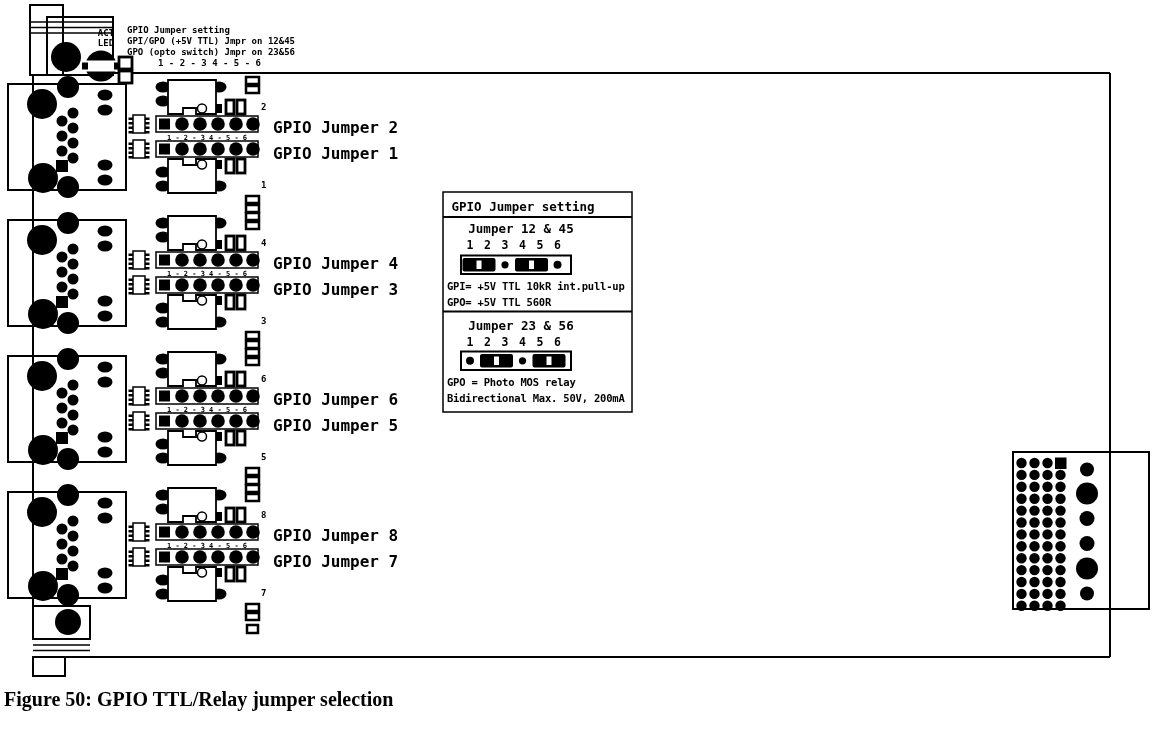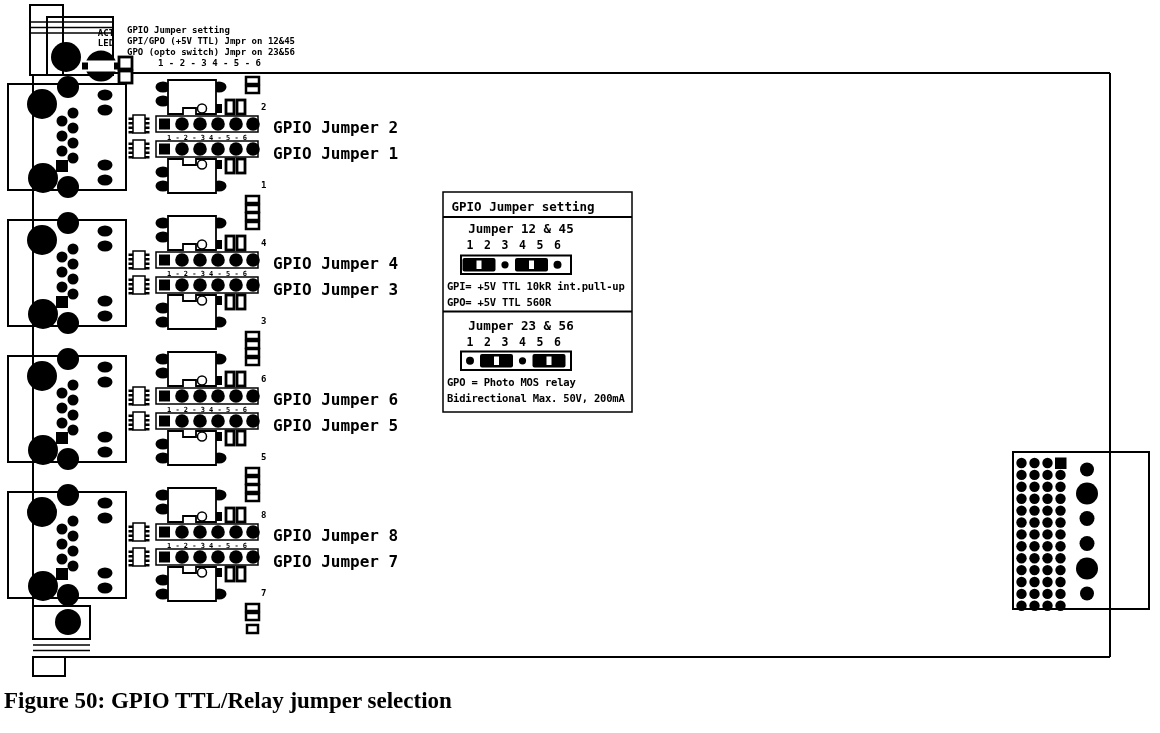--- a/index.html
+++ b/index.html
@@ -12,21 +12,21 @@
   .t12{font-size:12.5px;}
   .t11{font-size:10.5px;letter-spacing:-0.2px;}
   .t11d{font-size:11.5px;}
   .tnum{font-size:9px;}
   .mid{text-anchor:middle;}
   .ln{stroke:#000;stroke-width:2;fill:none;}
   .ln15{stroke:#000;stroke-width:1.5;fill:none;}
   .wb{fill:#ffffff;stroke:#000;}
   .blk{fill:#000;}
   .caption{position:absolute;left:4px;top:688px;font-family:"Liberation Serif",serif;
-           font-weight:bold;font-size:23px;color:#000;}
+           font-weight:bold;font-size:20px;color:#000;}
 </style>
 </head>
 <body>
 
 <svg width="1160" height="680" viewBox="0 0 1160 680">
   <defs>
 
     <g id="dsub">
       <rect x="0" y="0" width="118" height="106" class="ln" fill="none"></rect>
       <circle cx="34" cy="20" r="15" class="blk"></circle>

